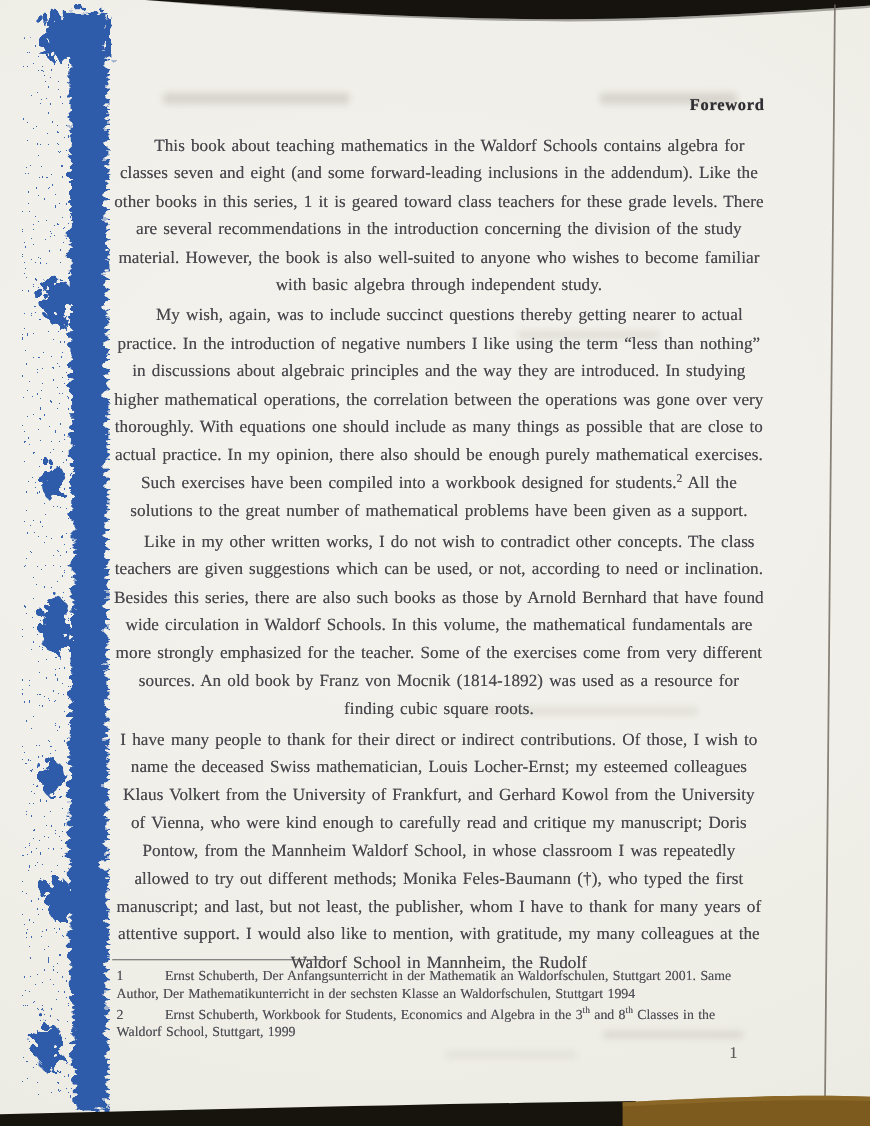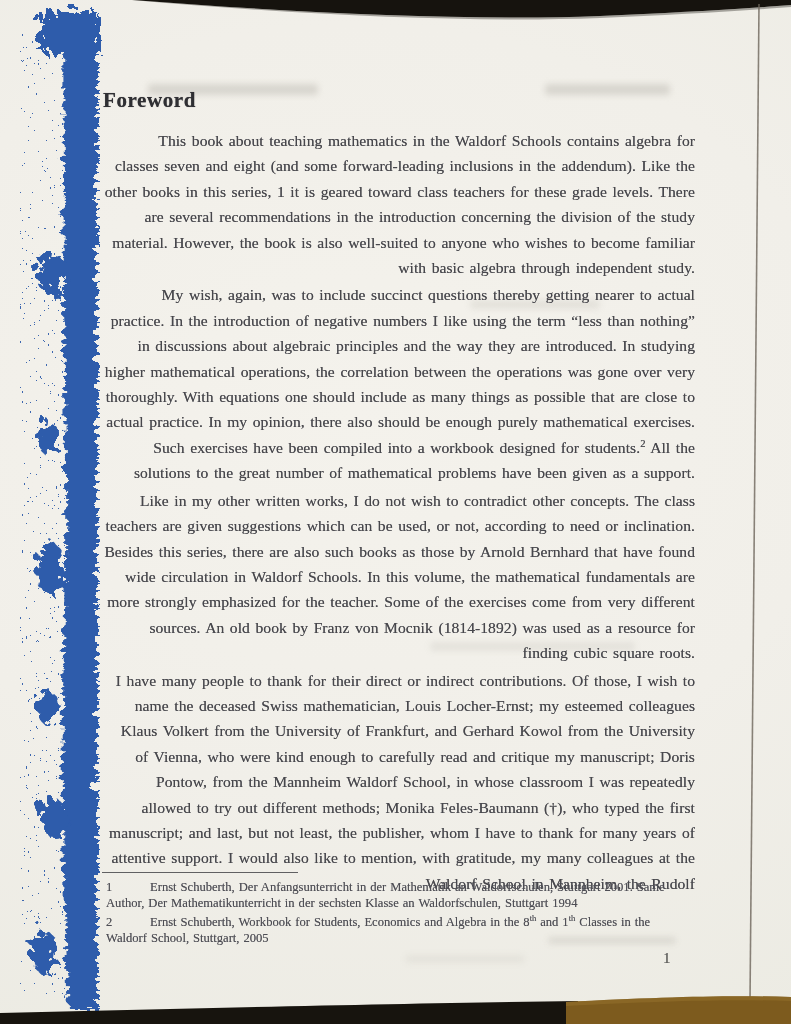--- a/index.html
+++ b/index.html
@@ -11,30 +11,30 @@
       radial-gradient(ellipse 900px 700px at 45% 40%, #f4f2ec 0%, #f1efe9 55%, #ecebe3 100%);
     font-family:"Liberation Serif","DejaVu Serif",serif;
   }
   svg.overlay{position:absolute;left:0;top:0;pointer-events:none;}
   .binding{position:absolute;left:0;top:0;}
   .content{
     position:absolute;left:103px;top:88px;width:592px;
     color:#47474c;
   }
   .title{
-    font-size:21px;font-weight:bold;color:#2f2f33;
-    text-align:left;letter-spacing:0.6px;
+    font-size:15px;font-weight:bold;color:#2f2f33;
+    text-align:right;letter-spacing:0.6px;
     margin:0 0 15px 0;
     text-shadow:0 0 0.7px rgba(45,45,50,0.75);
   }
   .para{
     font-size:15.6px;line-height:25.4px;margin:0 0 2px 0;
     word-spacing:1.6px;letter-spacing:0.05px;
     text-shadow:0 0 0.6px rgba(70,70,78,0.72);
-    text-align:right;
+    text-align:center;
   }
   .para.indent{text-indent:19px;}
   .it{}
   .sup{vertical-align:super;font-size:0.68em;line-height:0;}
   .footnotes{
     position:absolute;left:102px;top:872px;width:580px;color:#4e4e55;
   }
   .fn-rule{
     width:196px;height:0;border-top:1.6px solid rgba(70,70,74,0.85);
     margin:0 0 7px 0;
@@ -113,21 +113,21 @@
         <p class="para indent"><span>My wish, again, was to include succinct questions thereby getting nearer to actual practice.  In the introduction of negative numbers I like using the term “less than nothing” in discussions about algebraic principles and the way they are introduced.  In studying higher mathematical operations, the correlation between the operations was gone over very thoroughly.  With equations one should include as many things as possible that are close to actual practice.  In my opinion, there also should be enough purely mathematical exercises.  Such exercises have been compiled into a workbook designed for students.</span><span class="sup">2</span><span>  All the solutions to the great number of mathematical problems have been given as a support.</span></p>
         <p class="para indent"><span>Like in my other written works, I do not wish to contradict other concepts.  The class teachers are given </span><span class="it">suggestions</span><span> which can be used, or not, according to need or inclination.  Besides this series, there are also such books as those by Arnold Bernhard that have found wide circulation in Waldorf Schools.  In this volume, the mathematical fundamentals are more strongly emphasized for the teacher.  Some of the exercises come from very different sources.  An old book by Franz von Mocnik (1814-1892) was used as a resource for finding cubic square roots.</span></p>
         <p class="para"><span>I have many people to thank for their direct or indirect contributions.  Of those, I wish to name the deceased Swiss mathematician, Louis Locher-Ernst; my esteemed colleagues Klaus Volkert from the University of Frankfurt, and Gerhard Kowol from the University of Vienna, who were kind enough to carefully read and critique my manuscript; Doris Pontow, from the Mannheim Waldorf School, in whose classroom I was repeatedly allowed to try out different methods; Monika Feles-Baumann (†), who typed the first manuscript; and last, but not least, the publisher, whom I have to thank for many years of attentive support.  I would also like to mention, with gratitude, my many colleagues at the Waldorf School in Mannheim, the Rudolf</span></p>
       </div>
   </div>
 
   <div class="footnotes">
     <div class="fn-rule"></div>
     <div id="footnotes">
         <p class="fn"><span class="marker">1</span><span>Ernst Schuberth, </span><span class="it">Der Anfangsunterricht in der Mathematik an Waldorfschulen</span><span>, Stuttgart 2001. Same Author, </span><span class="it">Der Mathematikunterricht in der sechsten Klasse an Waldorfschulen</span><span>, Stuttgart 1994</span></p>
-        <p class="fn"><span class="marker">2</span><span>Ernst Schuberth, </span><span class="it">Workbook for Students, Economics and Algebra in the 8</span><span class="it sup">th</span><span class="it"> and 1</span><span class="it sup">th</span><span class="it"> Classes in the Waldorf School</span><span>, Stuttgart, 2005</span></p>
+        <p class="fn"><span class="marker">2</span><span>Ernst Schuberth, </span><span class="it">Workbook for Students, Economics and Algebra in the 3</span><span class="it sup">th</span><span class="it"> and 8</span><span class="it sup">th</span><span class="it"> Classes in the Waldorf School</span><span>, Stuttgart, 1999</span></p>
       </div>
   </div>
 
   <div class="page-number">1</div>
 
   <svg class="overlay" width="791" height="1024" viewBox="0 0 791 1024" aria-hidden="true">
     <path d="M132,0 C300,13 470,21 600,16 C670,13 740,9 791,5 L791,0 Z" fill="#16130e"></path>
     <path d="M132,0 C300,15 470,23 600,18 C670,15 740,11 791,7 L791,5 C740,9 670,13 600,16 C470,21 300,13 132,0 Z" fill="#16130e" opacity="0.35"></path>
     <line x1="759" y1="4" x2="750" y2="1002" stroke="#6e665c" stroke-width="1.6" opacity="0.8"></line>
     <path d="M0,1024 L0,1013 C200,1008 430,1003 578,1001 L578,1024 Z" fill="#17140e"></path>

